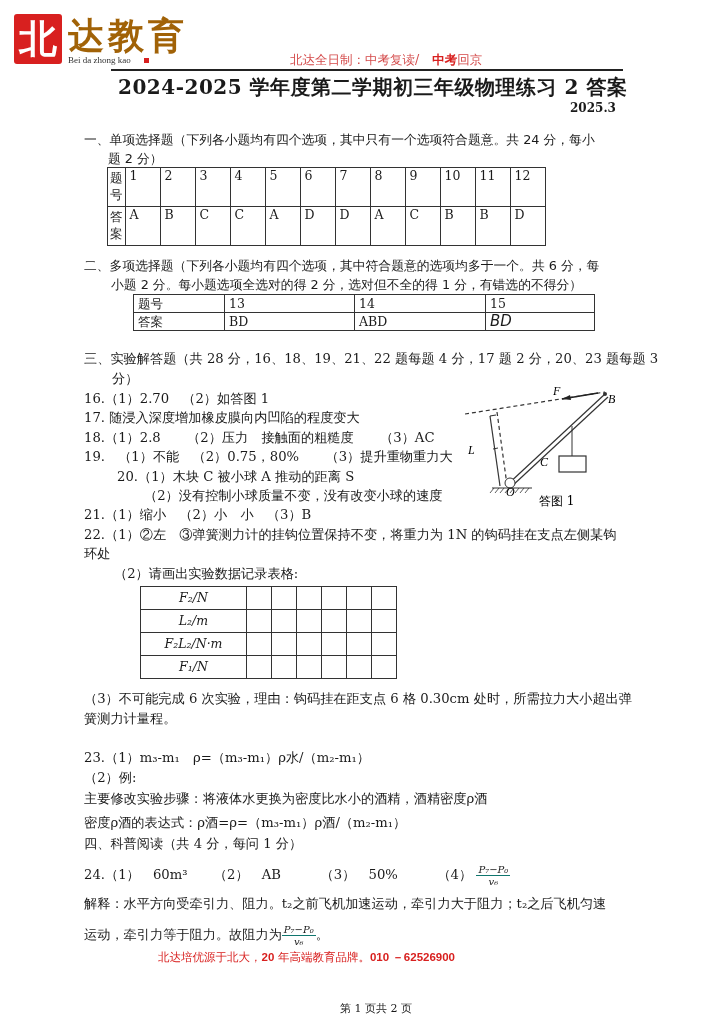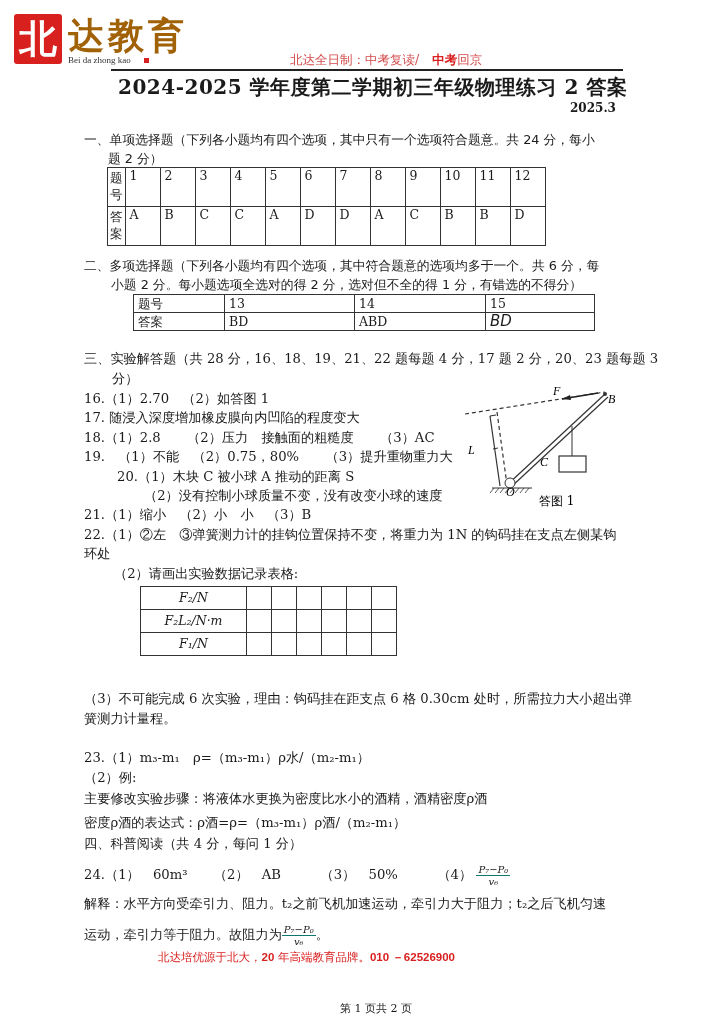--- a/index.html
+++ b/index.html
@@ -155,20 +155,29 @@
       <tr>
         <td class="lbl">F₂/N</td>
         <td class="c"></td>
         <td class="c"></td>
         <td class="c"></td>
         <td class="c"></td>
         <td class="c"></td>
         <td class="c"></td>
       </tr>
   <tr>
+        <td class="lbl">L₂/m</td>
+        <td class="c"></td>
+        <td class="c"></td>
+        <td class="c"></td>
+        <td class="c"></td>
+        <td class="c"></td>
+        <td class="c"></td>
+      </tr>
+  <tr>
         <td class="lbl">F₂L₂/N·m</td>
         <td class="c"></td>
         <td class="c"></td>
         <td class="c"></td>
         <td class="c"></td>
         <td class="c"></td>
         <td class="c"></td>
       </tr>
   <tr>
         <td class="lbl">F₁/N</td>

